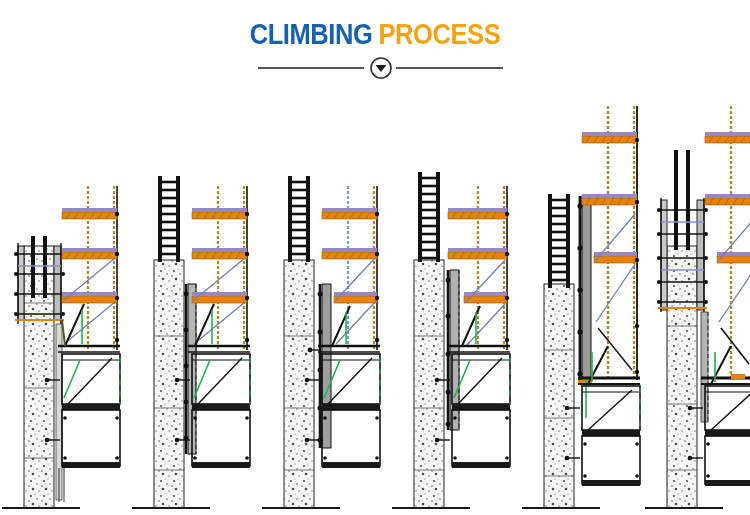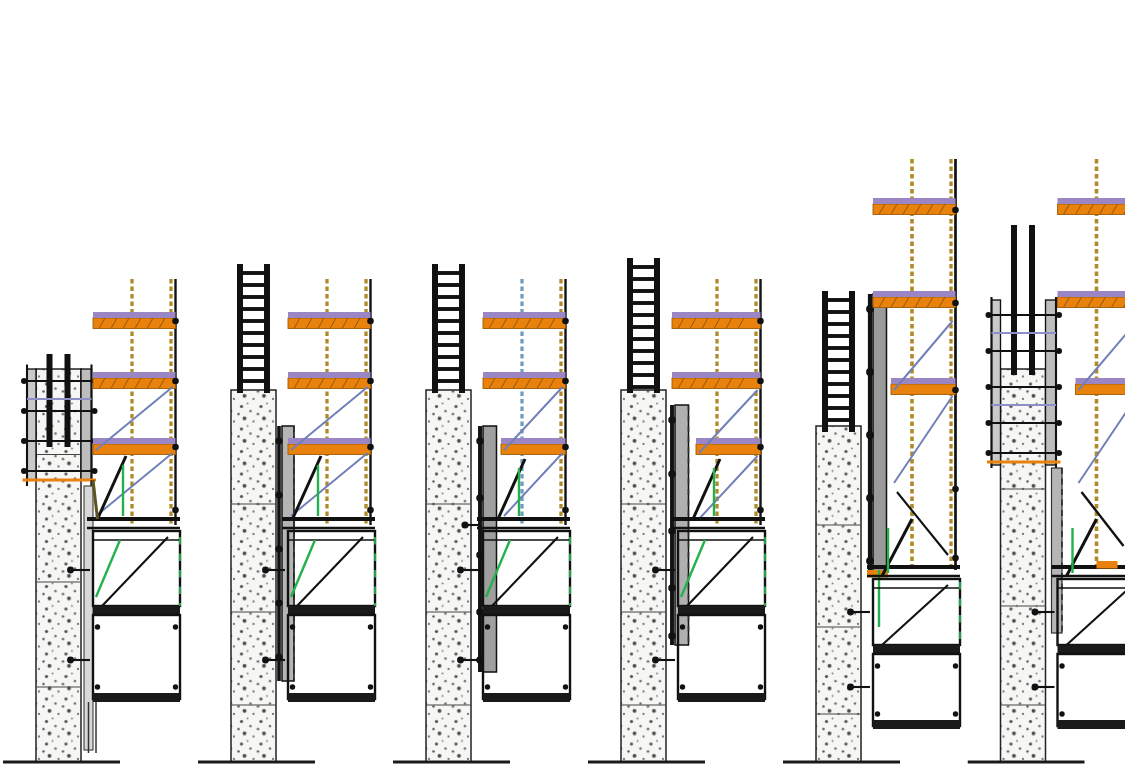--- a/index.html
+++ b/index.html
@@ -44,20 +44,34 @@
   
   .stage{position:absolute;left:0;top:88px;width:750px;height:427px;}
   .panel{position:absolute;top:0;width:130px;height:427px;}
   .svgwrap{position:absolute;left:0;top:0;}
 </style>
 </head>
 <body>
 
 <div id="page">
 
+  <div class="header">
+    <div class="title">
+      <span class="w1">CLIMBING</span><span class="w2">PROCESS</span>
+    </div>
+
+    <div class="divider">
+      <div class="ln left"></div>
+      <div class="ln right"></div>
+      <svg class="circ-svg" width="24" height="26" viewBox="0 0 24 26">
+        <circle cx="12" cy="13" r="10" fill="#ffffff" stroke="#333333" stroke-width="1.6"></circle>
+        <path d="M6.6 10 L12 17 L17.4 10 Z" fill="#1a1a1a"></path>
+      </svg>
+    </div>
+  </div>
 
   <div class="stage">
 
     <div class="panel" style="left:2px;">
       <svg class="svgwrap" width="130" height="427" viewBox="0 0 130 427">
         <defs>
           <pattern id="spk1" width="13" height="15" patternUnits="userSpaceOnUse">
             <rect width="13" height="15" fill="#f6f6f4"></rect>
             <circle cx="3" cy="3" r="1.1" fill="#555"></circle>
               <circle cx="9" cy="6" r="0.8" fill="#666"></circle>

